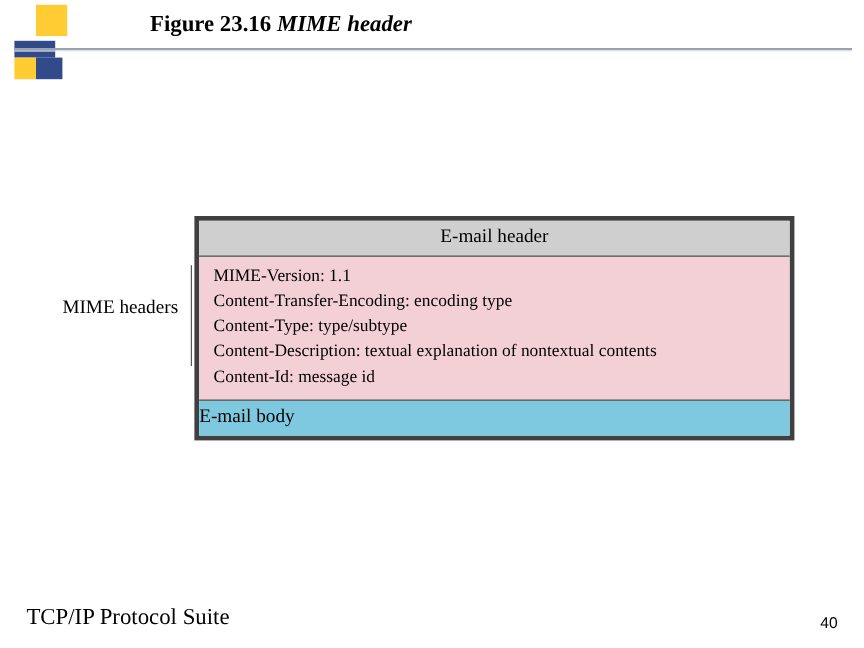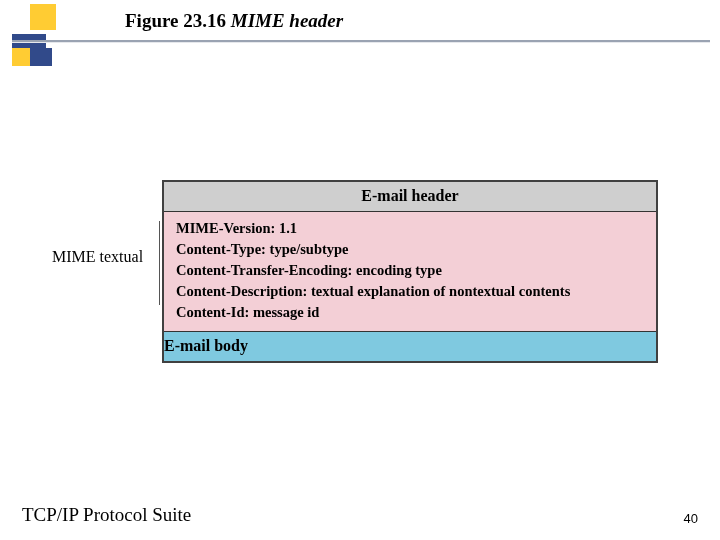--- a/index.html
+++ b/index.html
@@ -79,23 +79,22 @@
     height: 0;
     border-top: 1px solid #e6e8ec;
   }
 
   
   .diagram {
     position: absolute;
     left: 162px;
     top: 180px;
     width: 492px;
-    border: 2px solid #404040;
+    border: 4px solid #404040;
     font-family: Georgia, "Times New Roman", serif;
-    font-weight: bold;
   }
   .row-head {
     background: #cfcfcf;
     text-align: center;
     font-size: 16px;
     padding: 5px 0 6px 0;
     border-bottom: 1px solid #333;
   }
   .row-mime {
     background: #f3cfd6;
@@ -167,29 +166,29 @@
 </div>
 
 <div class="title-line">
   <span class="fignum">Figure 23.16</span>
   <span class="figtitle">MIME header</span>
 </div>
 
 <div class="hr-line"></div>
 <div class="hr-shadow"></div>
 
-<div class="side-label">MIME textual</div>
+<div class="side-label">MIME headers</div>
 <div class="brace"></div>
 
 <div class="diagram">
   <div class="row-head">E-mail header</div>
   <div class="row-mime">
     <div>MIME-Version: 1.1</div>
+    <div>Content-Transfer-Encoding: encoding type</div>
     <div>Content-Type: type/subtype</div>
-    <div>Content-Transfer-Encoding: encoding type</div>
     <div>Content-Description: textual explanation of nontextual contents</div>
     <div>Content-Id: message id</div>
   </div>
   <div class="row-body">E-mail body</div>
 </div>
 
 <div class="footer-left">TCP/IP Protocol Suite</div>
 <div class="footer-right">40</div>
 
 </body></html>

